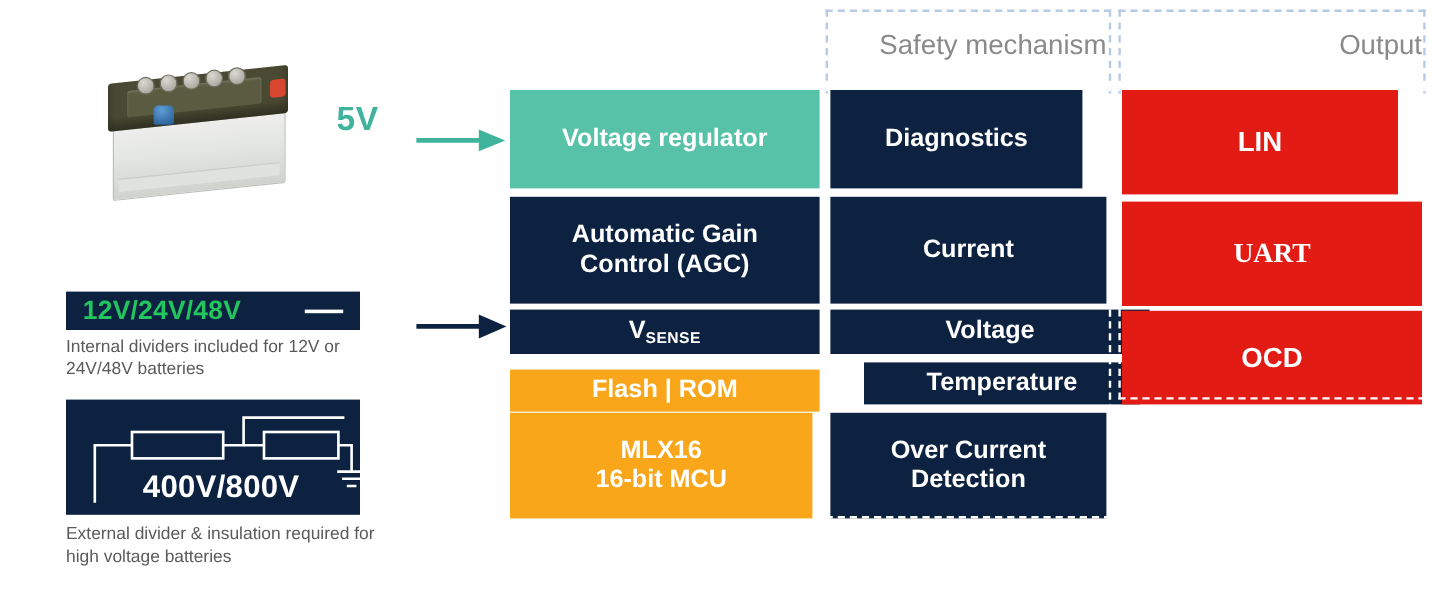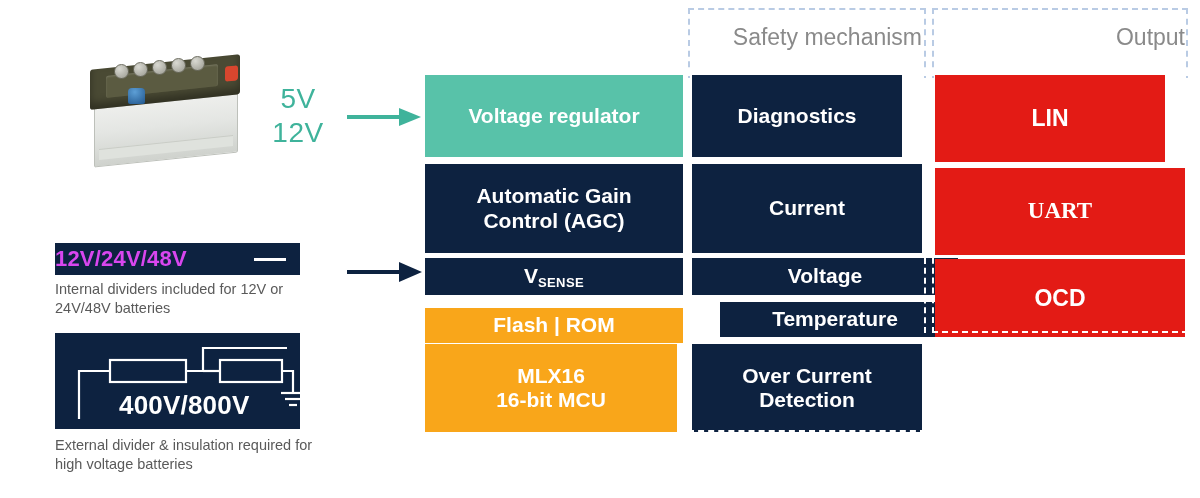--- a/index.html
+++ b/index.html
@@ -52,35 +52,35 @@
     position:absolute;left:44px;top:40px;width:17px;height:16px;
     background:radial-gradient(circle at 40% 25%,#5d9fd6,#20558c);
     border-radius:4px 4px 2px 2px;
   }
 
   
   .volt-label{
     position:absolute;left:252px;top:82px;width:92px;
     text-align:center;
     color:#3fb39b;
-    font-size:28px;font-weight:400;line-height:34px;
+    font-size:28px;font-weight:700;line-height:34px;
     letter-spacing:.5px;
   }
 
   
   .arrow{position:absolute;}
 
   
   .spec-box{
     position:absolute;background:#0d2240;
     display:flex;align-items:center;
   }
   .spec-box-1{left:55px;top:243px;width:245px;height:32px;}
   .spec-1-text{
-    color:#d946ef;font-size:22px;font-weight:700;
+    color:#22c55e;font-size:22px;font-weight:700;margin-left:14px;
     letter-spacing:.2px;
   }
   .spec-1-line{
     position:absolute;right:14px;top:15px;width:32px;height:3px;background:#ffffff;
   }
   .caption{
     position:absolute;color:#5a5a5a;font-size:14.5px;line-height:19px;
     font-family:"Liberation Sans", sans-serif;
   }
   .caption-1{left:55px;top:280px;width:260px;}
@@ -141,21 +141,20 @@
     <div class="cap" style="left:49px;top:14px;"></div>
     <div class="cap" style="left:68px;top:12px;"></div>
     <div class="cap" style="left:87px;top:10px;"></div>
     <div class="cap" style="left:106px;top:8px;"></div>
     <div class="term-pos"></div>
     <div class="term-neg"></div>
   </div>
 
   <div class="volt-label">
     <div>5V</div>
-    <div>12V</div>
   </div>
 
   <svg class="arrow" style="left:345px;top:100px;" width="80" height="34">
     <line x1="2" y1="17" x2="58" y2="17" stroke="#3fb39b" stroke-width="4"></line>
     <polygon points="54,8 76,17 54,26" fill="#3fb39b"></polygon>
   </svg>
 
   <svg class="arrow" style="left:345px;top:255px;" width="80" height="34">
     <line x1="2" y1="17" x2="58" y2="17" stroke="#0d2240" stroke-width="4"></line>
     <polygon points="54,7 77,17 54,27" fill="#0d2240"></polygon>

